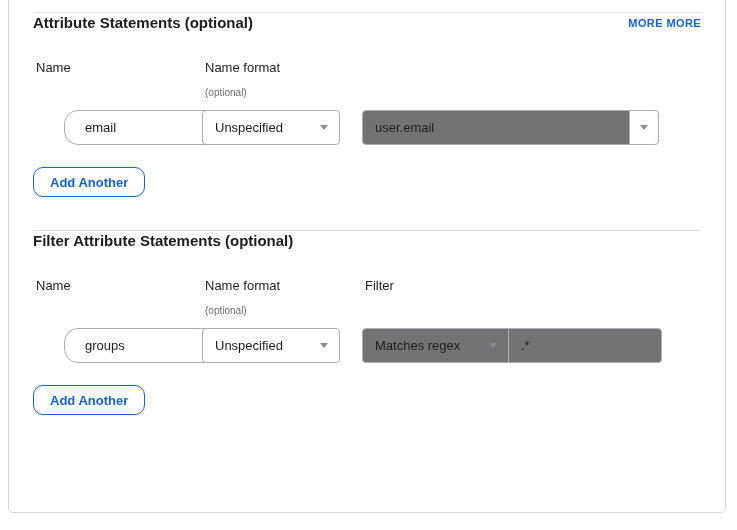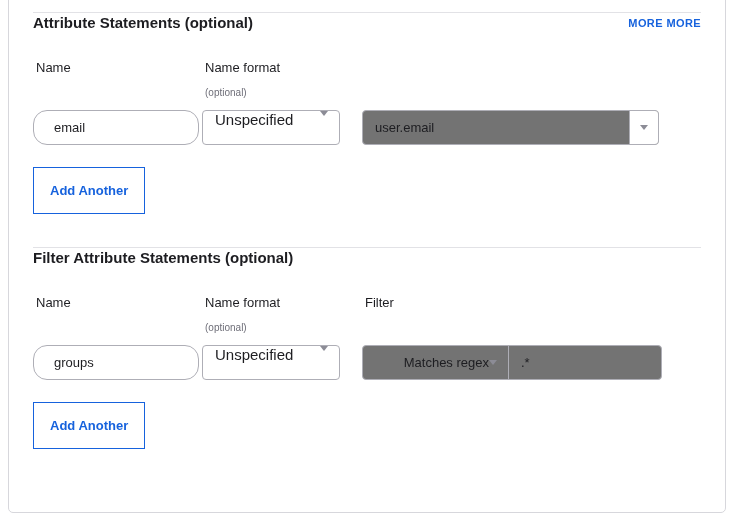--- a/index.html
+++ b/index.html
@@ -71,30 +71,32 @@
   .text-input {
     width: 166px; height: 35px;
     border: 1px solid #aeaeb6;
     border-radius: 14px;
     background: #ffffff;
     font-family: "Liberation Sans", sans-serif;
     font-size: 13px;
     color: #1d1d21;
     padding: 0 20px;
     outline: none;
+    margin-left: 31px;
   }
   .select-box {
     width: 138px; height: 35px;
     border: 1px solid #aeaeb6;
     border-radius: 4px;
     background: #ffffff;
     display: flex;
+    align-items: center;
     justify-content: space-between;
     padding: 0 11px 0 12px;
-    font-size: 15px;
+    font-size: 13px;
     cursor: pointer;
   }
   .caret {
     width: 0; height: 0;
     border-left: 4px solid transparent;
     border-right: 4px solid transparent;
     border-top: 5px solid #8c8c96;
   }
   .joined-group {
     height: 35px;
@@ -125,32 +127,32 @@
     align-items: center;
     justify-content: center;
     background: #ffffff;
     cursor: pointer;
   }
   .joined-select {
     width: 146px;
     border-right: 1px solid #aeaeb6;
     display: flex;
     align-items: center;
-    justify-content: flex-end;
+    justify-content: space-between;
     padding: 0 11px 0 12px;
     font-size: 13px;
     cursor: pointer;
   }
   .add-another-btn {
     margin-top: 22px;
-    height: 47px;
+    height: 30px;
     padding: 5px 16px;
     background: #ffffff;
     border: 1px solid #1662dd;
-    border-radius: 0;
+    border-radius: 10px;
     color: #1662dd;
     font-family: "Liberation Sans", sans-serif;
     font-size: 13px;
     font-weight: 700;
     cursor: pointer;
   }
   .divider-2 { margin-top: 33px; }
 </style>
 </head>
 <body>

